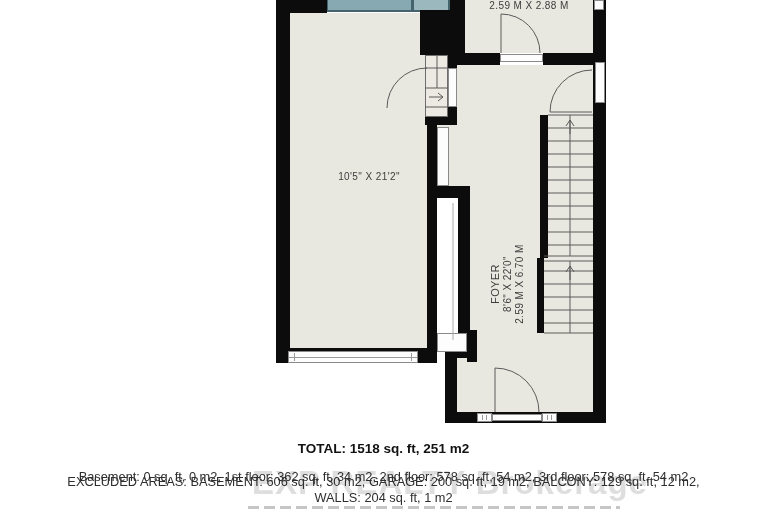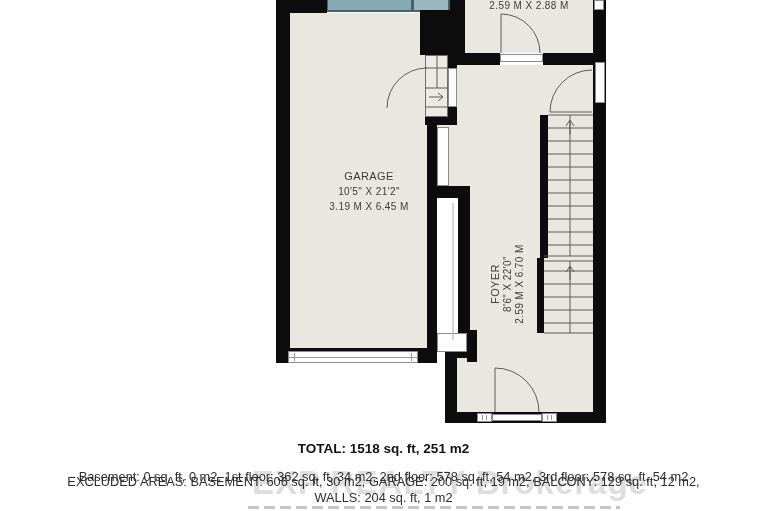--- a/index.html
+++ b/index.html
@@ -148,23 +148,21 @@
       <g>
         <line x1="495" y1="368" x2="495" y2="412"></line>
         <path d="M495,368 A44,44 0 0 1 539,412"></path>
       </g>
 
       <line x1="453" y1="203" x2="453" y2="340" stroke="#ababab"></line>
     </g>
   </svg>
 
   <div class="abs room-label" id="garage-label" style="left:290px;top:169px;width:158px;">
-    <div class="room-name">GARAGE</div>
     <div class="room-dim">10'5" X 21'2"</div>
-    <div class="room-dim">3.19 M X 6.45 M</div>
   </div>
 
   <div class="abs room-label" id="foyer-label" style="left:508px;top:284px;width:110px;">
     <div class="room-name">FOYER</div>
     <div class="room-dim">8'6" X 22'0"</div>
     <div class="room-dim">2.59 M X 6.70 M</div>
   </div>
 
   <div class="abs room-label" style="left:465px;top:-2px;width:128px;">
     <div class="room-dim">2.59 M X 2.88 M</div>

